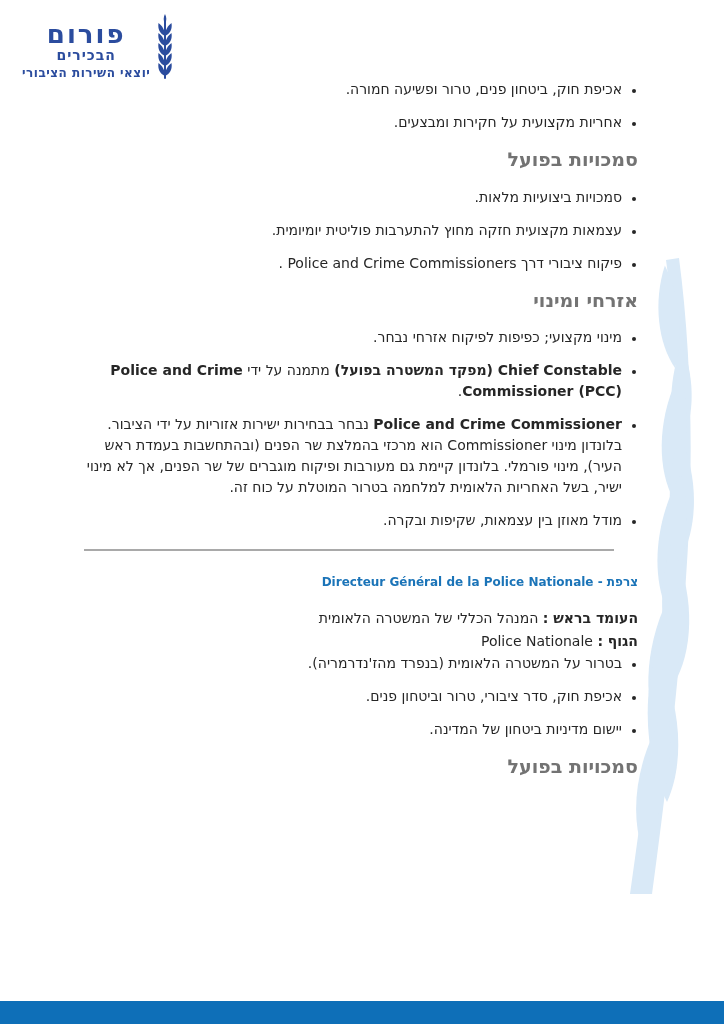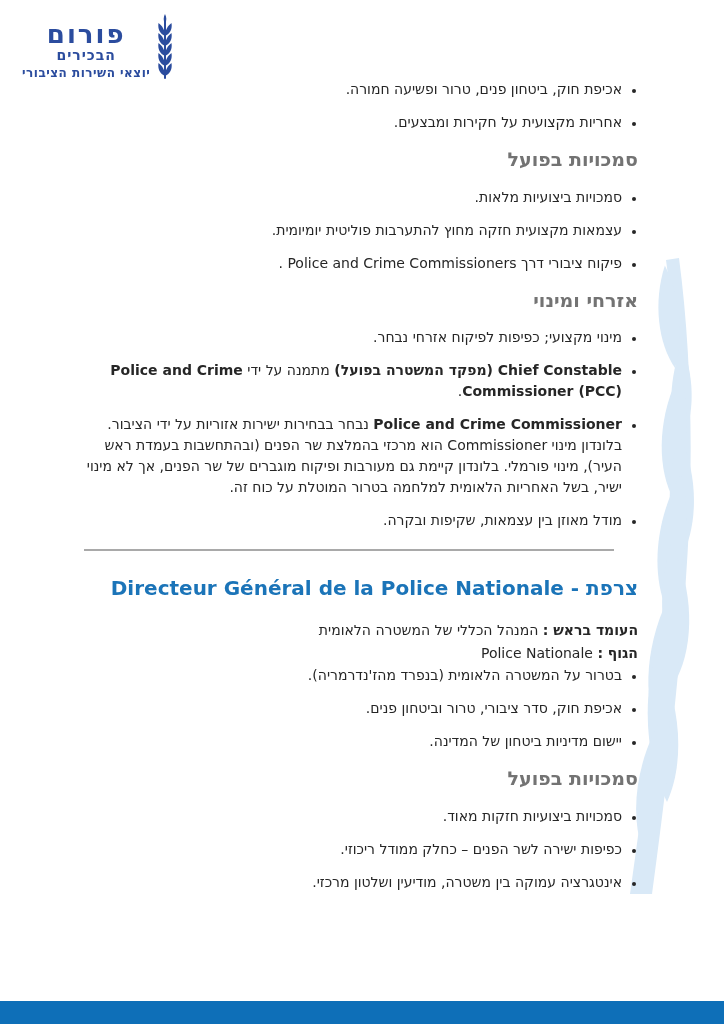--- a/index.html
+++ b/index.html
@@ -53,21 +53,21 @@
   .content li { margin-bottom: 12px; }
   .content li::marker { font-size: 0.85em; color: #262626; }
   .h {
     font-size: 19px;
     font-weight: bold;
     color: #737373;
     margin: 4px 0 13px 0;
   }
   .roles-h { margin-top: 34px; }
   .fr-h {
-    font-size: 20px;
+    font-size: 12px;
     font-weight: bold;
     color: #1b74b8;
     margin: 0 0 16px 0;
   }
   hr.divider {
     border: 0;
     border-top: 2px solid #a9a9a9;
     margin: 18px 24px 22px 0;
   }
   .kv { line-height: 1.65; }
@@ -157,23 +157,18 @@
     <div class="kv"><b>העומד בראש :</b> <span>המנהל הכללי של המשטרה הלאומית</span></div>
     <div class="kv"><b>הגוף :</b> <span>Police Nationale</span></div>
 
     <ul>
       <li>בטרור על המשטרה הלאומית (בנפרד מהז'נדרמריה).</li>
       <li>אכיפת חוק, סדר ציבורי, טרור וביטחון פנים.</li>
       <li>יישום מדיניות ביטחון של המדינה.</li>
     </ul>
 
     <div class="h">סמכויות בפועל</div>
-    <ul>
-      <li>סמכויות ביצועיות חזקות מאוד.</li>
-      <li>כפיפות ישירה לשר הפנים – כחלק ממודל ריכוזי.</li>
-      <li>אינטגרציה עמוקה בין משטרה, מודיעין ושלטון מרכזי.</li>
-    </ul>
 
   </div>
 
   <div class="footer-bar"></div>
 
 </div>
 
 </body></html>

